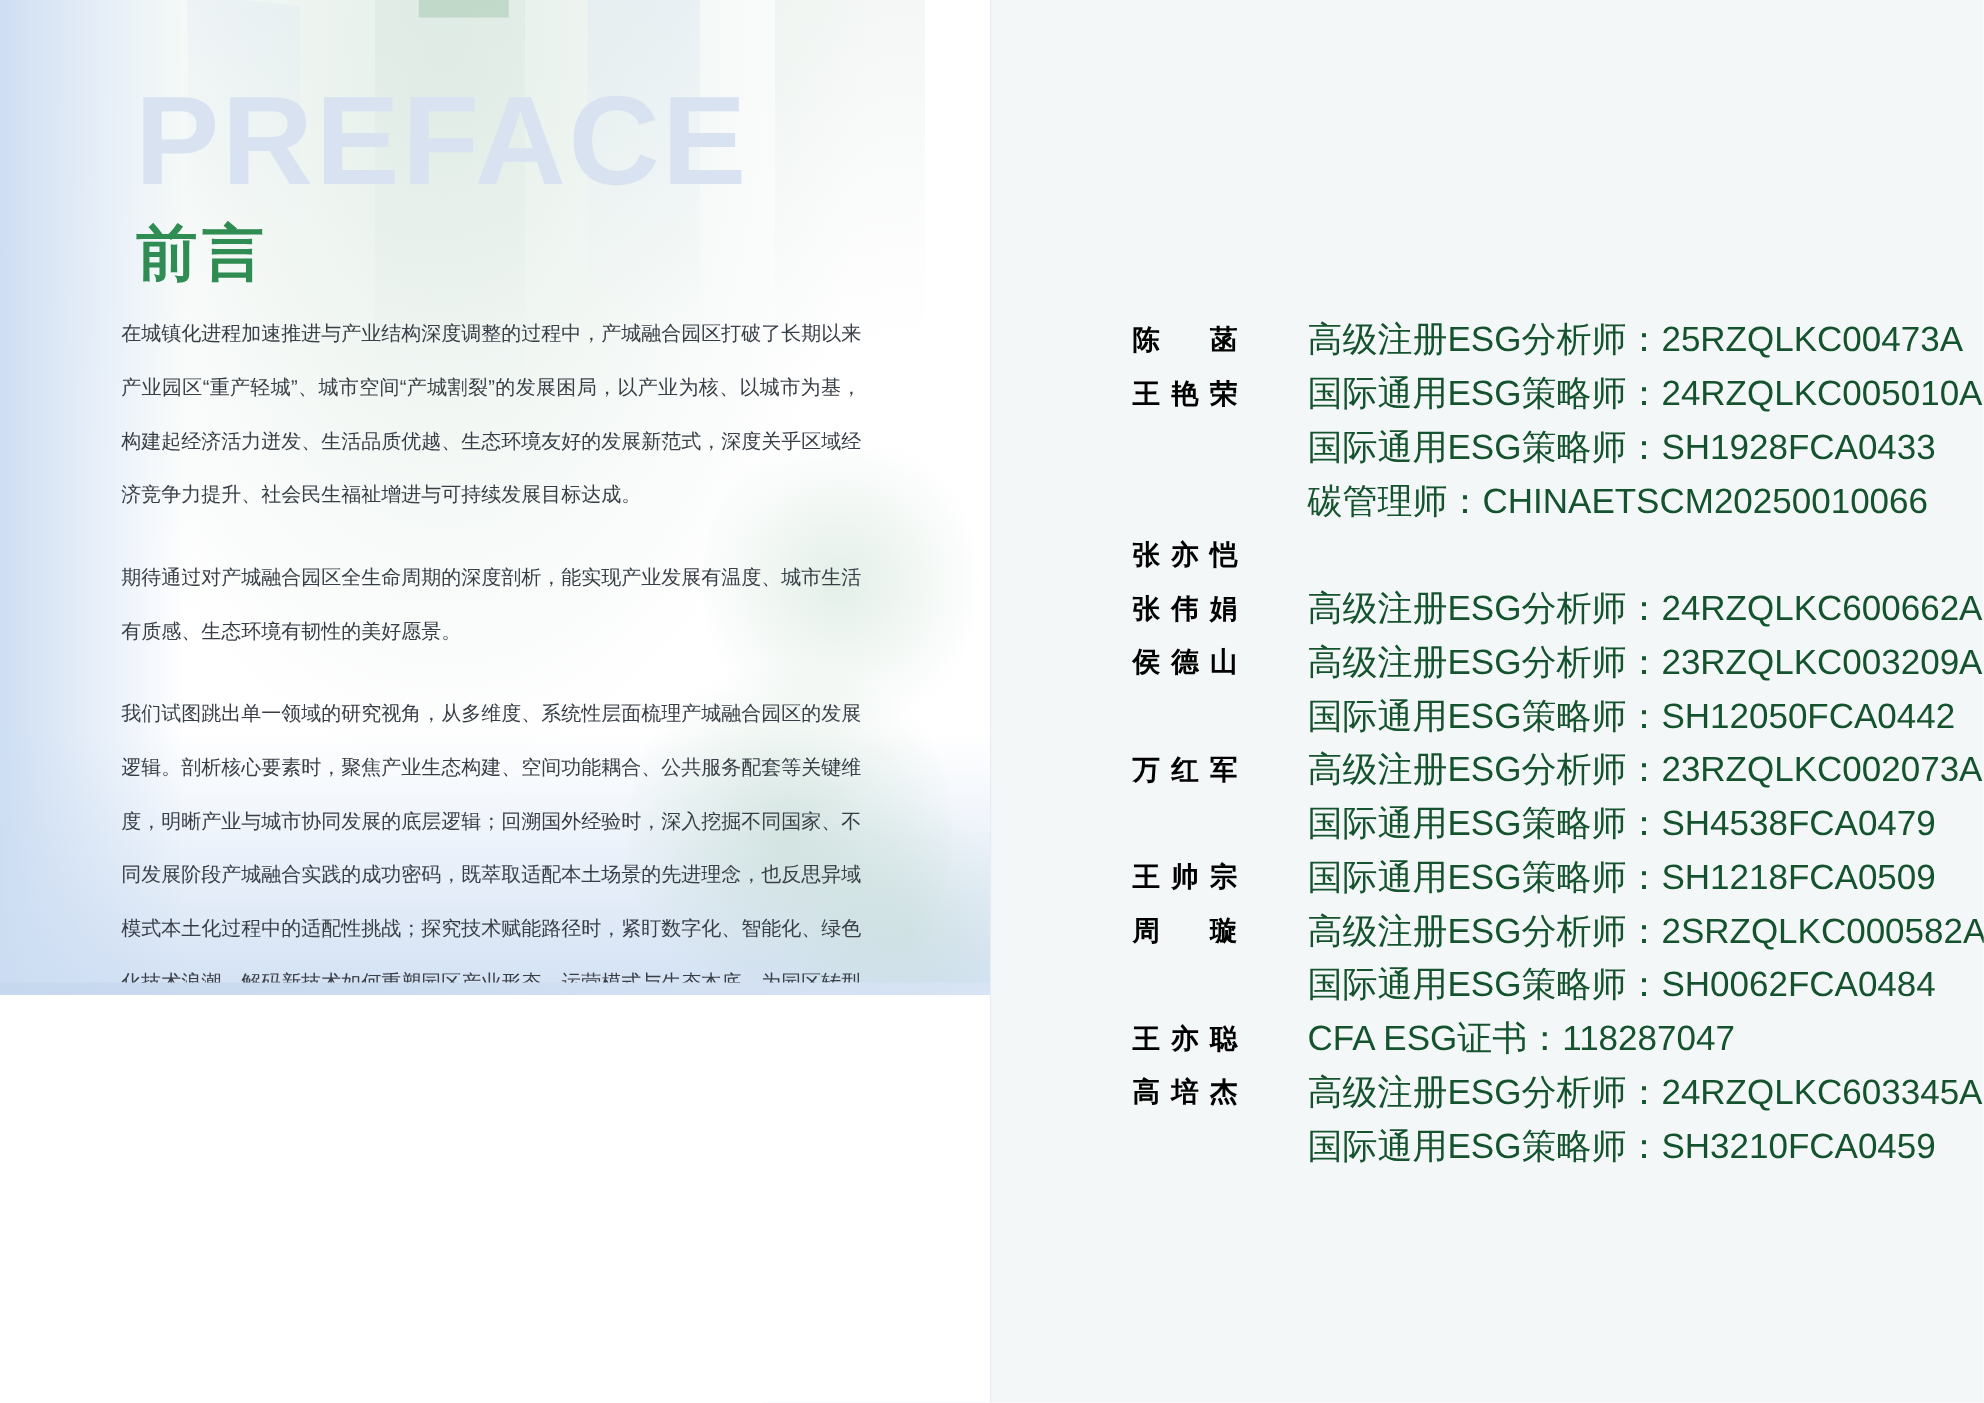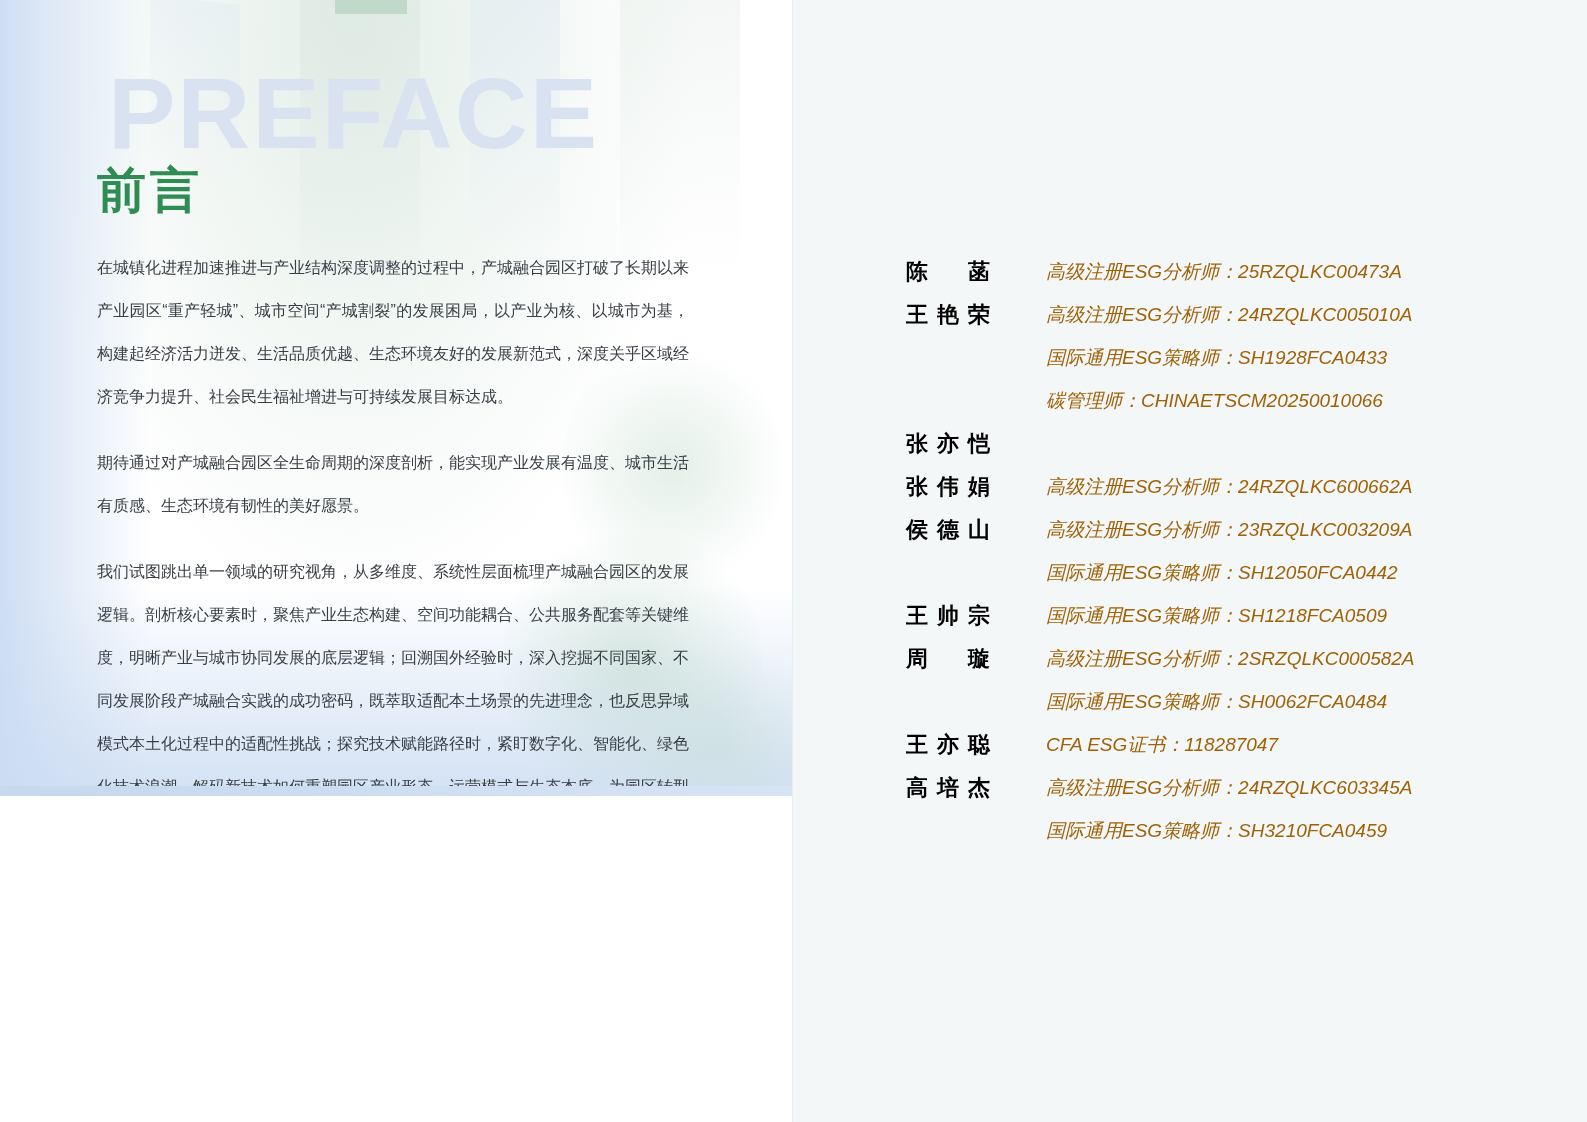--- a/index.html
+++ b/index.html
@@ -38,21 +38,21 @@
   }
 
   .watermark{
     position:absolute;top:56px;
     font-size:101px;font-weight:800;letter-spacing:2px;
     color:#d8e2f0;white-space:nowrap;user-select:none;
   }
   .watermark.preface{left:108px;}
 
   .page-title{
-    position:absolute;top:158px;margin:0;
+    position:absolute;top:158px;margin:12px;
     font-size:49px;font-weight:800;color:#2f8c53;letter-spacing:4px;
   }
   .page-title.preface{left:97px;}
 
   .preface-body{
     position:absolute;left:97px;top:246px;width:592px;
   }
   .preface-body p{
     margin:0 0 23px 0;
     font-size:16px;line-height:43px;color:#383e45;
@@ -70,21 +70,21 @@
   }
   .analyst-row{display:flex;align-items:flex-start;padding-left:113px;}
   .analyst-name{
     display:inline-block;width:84px;margin-right:56px;
     font-size:22px;font-weight:700;color:#000000;
     line-height:43px;text-align:justify;text-align-last:justify;
     flex:0 0 84px;
   }
   .credential-lines{flex:1;}
   .credential-line{
-    font-size:19px;color:#a16207;line-height:43px;white-space:nowrap;font-style:italic;
+    font-size:28px;color:#14532d;line-height:43px;white-space:nowrap;
   }
 </style>
 </head>
 <body>
 
 <div class="spread">
 
   <section class="page-left">
     <div class="city-illustration">
       <div class="b b1"></div>
@@ -116,39 +116,46 @@
     <div class="analyst-list">
         <div class="analyst-row">
     <span class="analyst-name">陈　菡</span>
     <div class="credential-lines">
             <div class="credential-line">高级注册ESG分析师：25RZQLKC00473A</div>
           </div>
   </div>
         <div class="analyst-row">
     <span class="analyst-name">王艳荣</span>
     <div class="credential-lines">
-            <div class="credential-line">高级注册ESG分析师：24RZQLKC005010A</div>
+            <div class="credential-line">国际通用ESG策略师：24RZQLKC005010A</div>
             <div class="credential-line">国际通用ESG策略师：SH1928FCA0433</div>
             <div class="credential-line">碳管理师：CHINAETSCM20250010066</div>
           </div>
   </div>
         <div class="analyst-row">
     <span class="analyst-name">张亦恺</span>
   </div>
         <div class="analyst-row">
     <span class="analyst-name">张伟娟</span>
     <div class="credential-lines">
             <div class="credential-line">高级注册ESG分析师：24RZQLKC600662A</div>
           </div>
   </div>
         <div class="analyst-row">
     <span class="analyst-name">侯德山</span>
     <div class="credential-lines">
             <div class="credential-line">高级注册ESG分析师：23RZQLKC003209A</div>
             <div class="credential-line">国际通用ESG策略师：SH12050FCA0442</div>
+          </div>
+  </div>
+        <div class="analyst-row">
+    <span class="analyst-name">万红军</span>
+    <div class="credential-lines">
+            <div class="credential-line">高级注册ESG分析师：23RZQLKC002073A</div>
+            <div class="credential-line">国际通用ESG策略师：SH4538FCA0479</div>
           </div>
   </div>
         <div class="analyst-row">
     <span class="analyst-name">王帅宗</span>
     <div class="credential-lines">
             <div class="credential-line">国际通用ESG策略师：SH1218FCA0509</div>
           </div>
   </div>
         <div class="analyst-row">
     <span class="analyst-name">周　璇</span>

